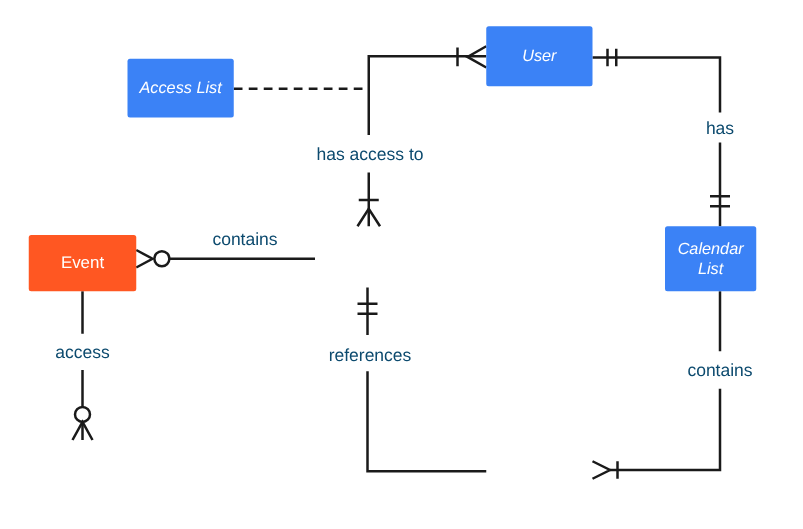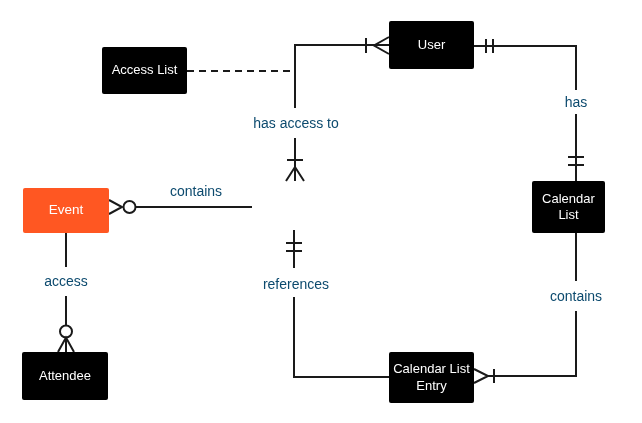--- a/index.html
+++ b/index.html
@@ -28,21 +28,21 @@
     align-items: center;
     justify-content: center;
     text-align: center;
     color: #ffffff;
     font-size: 13px;
     line-height: 1.25;
     border-radius: 2px;
     padding: 2px;
     box-sizing: border-box;
   }
-  .entity.green { background: #000000; }
+  .entity.green { background: #3b82f6; font-style: italic; }
   .entity.orange { background: #ff5722; font-weight: normal; font-size: 13.5px; }
   .edge-label {
     position: absolute;
     transform: translateX(-50%);
     color: #0c4a6e;
     font-size: 14px;
     white-space: nowrap;
     background: #ffffff;
     padding: 0 2px;
   }
@@ -107,23 +107,21 @@
 
   <div class="entity green" style="left:102px; top:47px; width:85px; height:47px;">Access List</div>
 
   <div class="entity green" style="left:389px; top:21px; width:85px; height:48px;">User</div>
 
   <div class="entity orange" style="left:23px; top:188px; width:86px; height:45px;">Event</div>
 
 
   <div class="entity green" style="left:532px; top:181px; width:73px; height:52px;">Calendar List</div>
 
-  <div class="entity green" style="left:22px; top:352px; width:86px; height:48px;">Attendee</div>
 
-  <div class="entity green" style="left:389px; top:352px; width:85px; height:51px;">Calendar List Entry</div>
 
   <div class="edge-label" style="left:196px; top:183px;">contains</div>
 
   <div class="edge-label" style="left:296px; top:115px;">has access to</div>
 
   <div class="edge-label" style="left:576px; top:94px;">has</div>
 
   <div class="edge-label" style="left:296px; top:276px;">references</div>
 
   <div class="edge-label" style="left:576px; top:288px;">contains</div>

